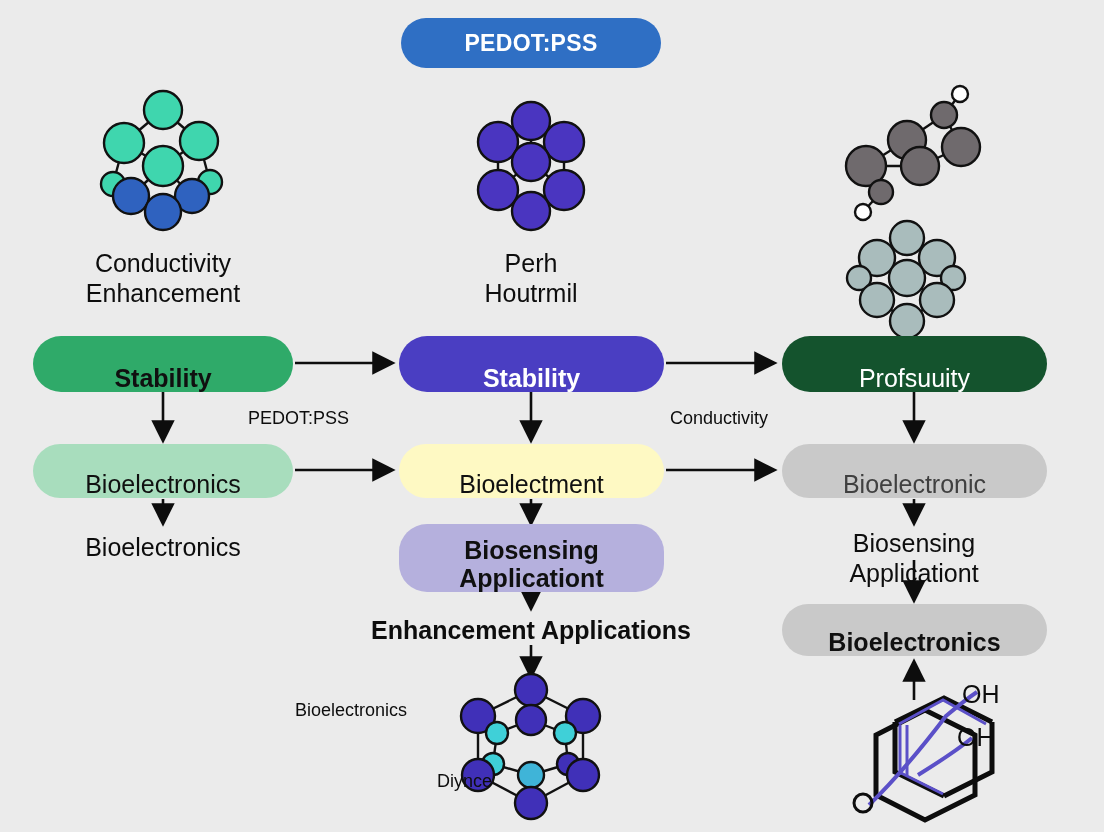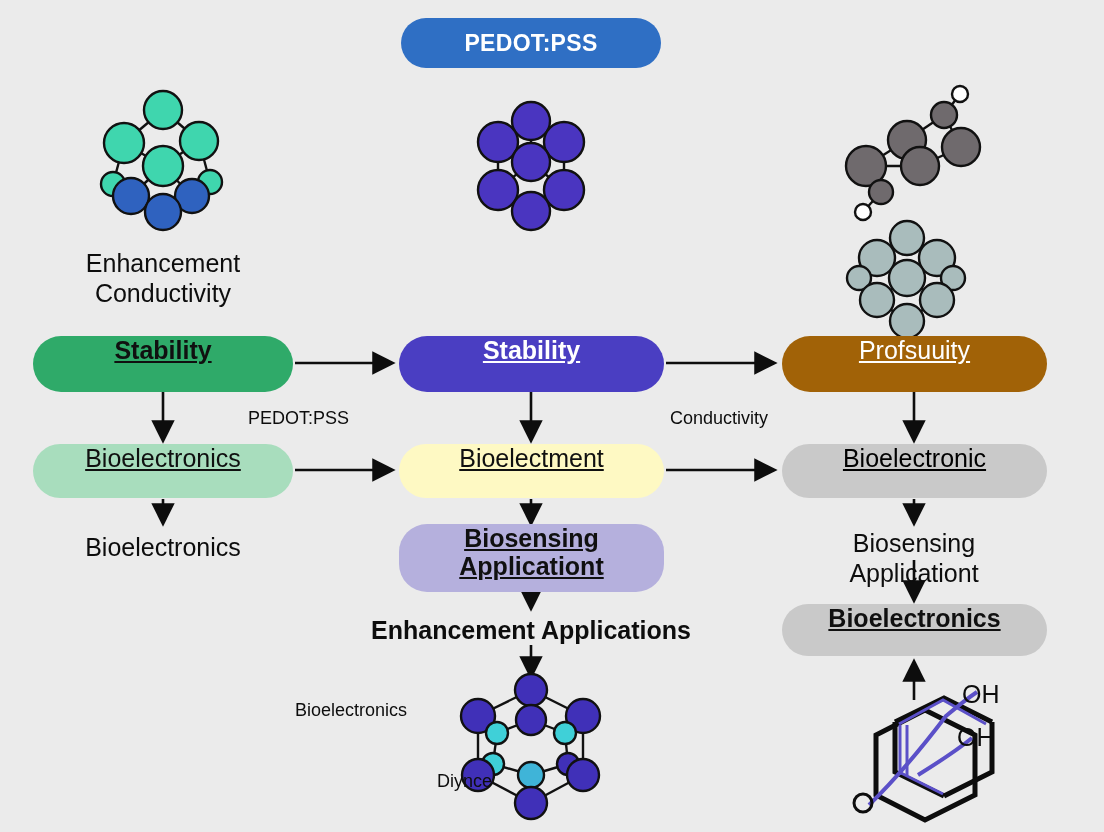--- a/index.html
+++ b/index.html
@@ -22,32 +22,31 @@
     background: #2f6fc4;
     border-radius: 25px;
     display: flex; align-items: center; justify-content: center;
     color: #ffffff;
     font-size: 23px; font-weight: bold; letter-spacing: .3px;
   }
 
   
   .pill {
     border-radius: 28px;
-    display: flex; align-items: flex-start; justify-content: center;
+    display: flex; align-items: flex-end; justify-content: center;
     text-align: center;
     line-height: 1.12;
-    text-decoration: underline;
   }
   .pill.green        { background:#2faa69; color:#101010; font-weight:bold; font-size:25px; }
   .pill.indigo       { background:#4a3ec2; color:#ffffff; font-weight:bold; font-size:25px; }
-  .pill.gray         { background:#a16207; color:#ffffff; font-weight:normal; font-size:25px; }
+  .pill.gray         { background:#14532d; color:#ffffff; font-weight:normal; font-size:25px; }
   .pill.lightgreen   { background:#a8ddbd; color:#101010; font-weight:normal; font-size:25px; }
   .pill.lavender     { background:#fef9c3; color:#101010; font-weight:normal; font-size:25px; }
   .pill.lavender2    { background:#b5b0dd; color:#101010; font-weight:bold;   font-size:25px; }
-  .pill.lightgray    { background:#c9c9c9; color:#000000; font-weight:normal; font-size:25px; }
+  .pill.lightgray    { background:#c9c9c9; color:#404040; font-weight:normal; font-size:25px; }
   .pill.lightgray2   { background:#c9c9c9; color:#101010; font-weight:bold;   font-size:25px; }
 
   
   .plain {
     color:#0d0d0d;
     text-align:center;
     line-height:1.2;
   }
   .cap-big   { font-size:25px; font-weight:normal; }
   .cap-bigb  { font-size:25px; font-weight:bold; }
@@ -226,24 +225,28 @@
       <path d="M918,775 Q955,752 972,738" stroke="#5b50c8" stroke-width="4"></path>
       <circle cx="863" cy="803" r="9" stroke="#0d0d0d" stroke-width="3" fill="none"></circle>
     </g>
   </svg>
 
   <div class="abs" id="title-pill">
     <span>PEDOT:PSS</span>
   </div>
 
   <div class="abs plain cap-big" style="left:23px; top:248px; width:280px;">
+    <div>Conductivity</div>
     <div>Enhancement</div>
-    <div>Conductivity</div>
-  </div>
-
+  </div>
+
+  <div class="abs plain cap-big" style="left:391px; top:248px; width:280px;">
+    <div>Perh</div>
+    <div>Houtrmil</div>
+  </div>
 
   <div class="abs pill green" style="left:33px; top:336px; width:260px; height:56px;">
     <span>Stability</span>
   </div>
 
   <div class="abs pill indigo" style="left:399px; top:336px; width:265px; height:56px;">
     <span>Stability</span>
   </div>
 
   <div class="abs pill gray" style="left:782px; top:336px; width:265px; height:56px;">

